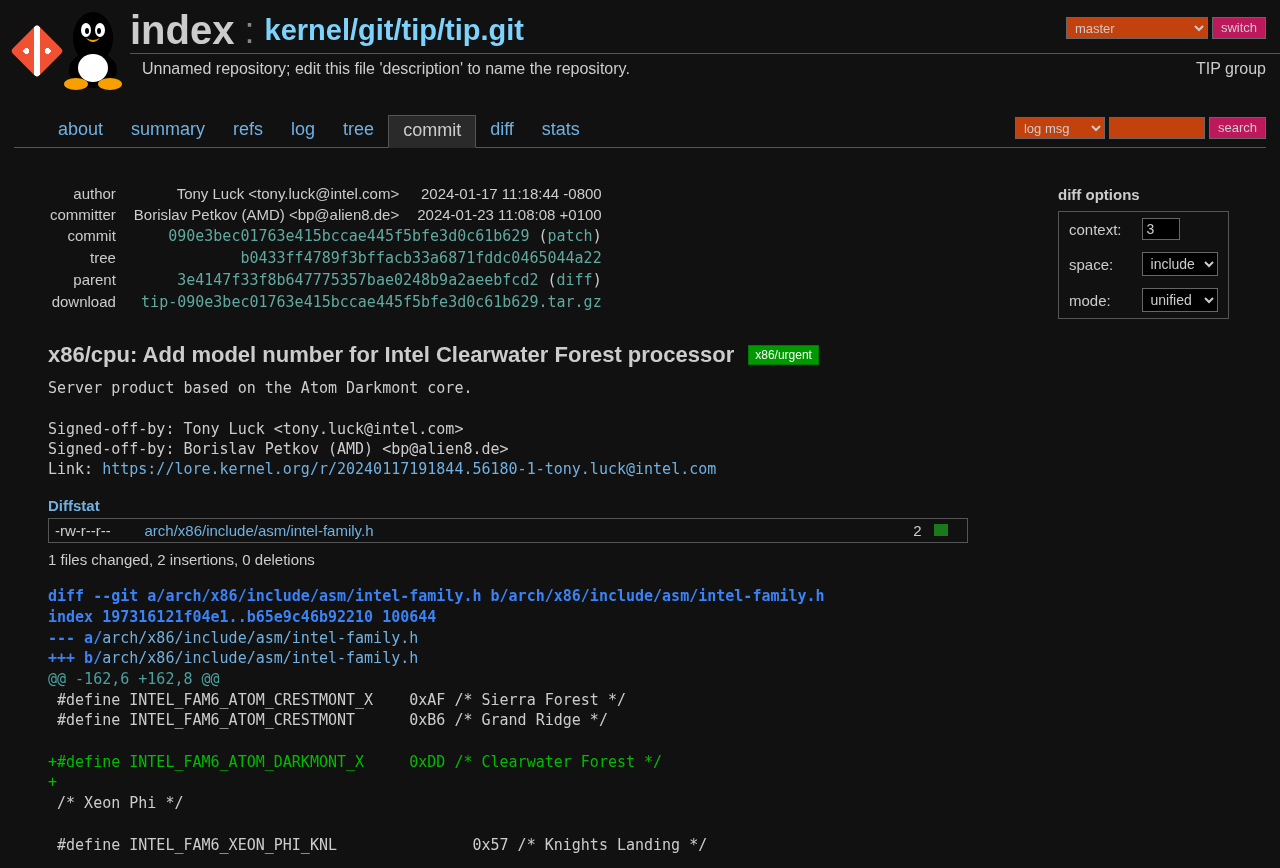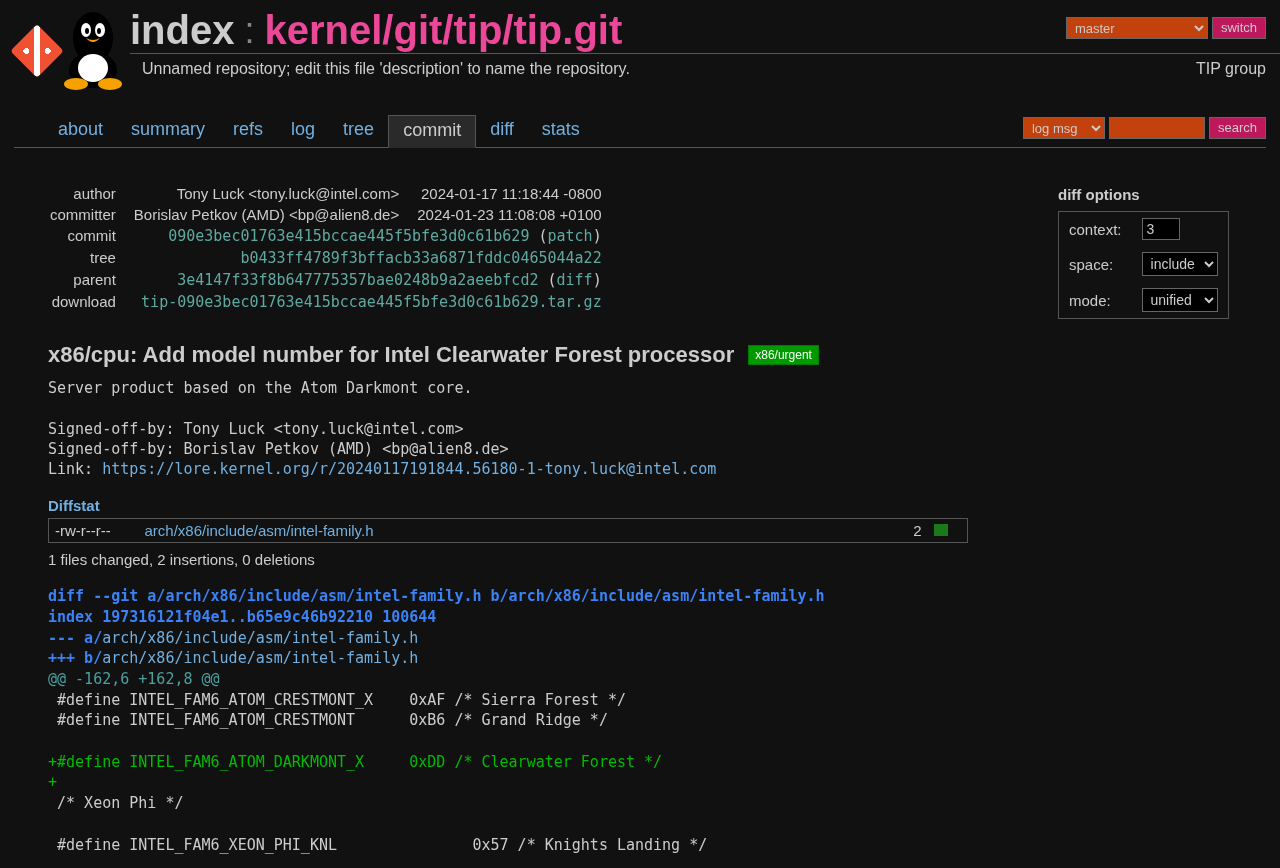--- a/index.html
+++ b/index.html
@@ -26,21 +26,21 @@
       radial-gradient(circle at 30% 70%, #fff 3px, transparent 3px),
       radial-gradient(circle at 70% 30%, #fff 3px, transparent 3px),
       linear-gradient(45deg, transparent 45%, #fff 45%, #fff 55%, transparent 55%);
     border-radius:4px;
   }
   .tux { position:absolute; left:40px; top:0; width:70px; height:82px; }
   .header-main { flex:1; }
   .title-line { display:flex; align-items:center; border-bottom:1px solid #555; }
   .title-index { font-size:40px; font-weight:bold; color:#ccc; }
   .title-sep { font-size:36px; color:#888; margin:0 10px; }
-  .title-repo { font-size:40px; font-weight:bold; color:#ec4899; }
+  .title-repo { font-size:29px; font-weight:bold; color:#7dd3fc; }
   .title-controls { margin-left:auto; display:flex; gap:4px; padding-right:14px; padding-bottom:6px; align-items:flex-end;}
   select.branch, input.q, input.ctx {
     background:#c2410c; color:#ccc; border:1px solid #666; font-size:13px;
     font-family:sans-serif; padding:2px 4px;
   }
   select.branch{ width:142px; height:22px;}
   button.btn {
     background:#be185d; color:#ccc; border:1px solid #666; font-size:13px;
     padding:2px 8px; height:22px; cursor:pointer;
   }
@@ -126,21 +126,21 @@
 <div class="tabs-row">
   <a class="tab">about</a>
   <a class="tab">summary</a>
   <a class="tab">refs</a>
   <a class="tab">log</a>
   <a class="tab">tree</a>
   <a class="tab active">commit</a>
   <a class="tab">diff</a>
   <a class="tab">stats</a>
   <div class="tabs-controls">
-    <select class="branch" style="width:82px">
+    <select class="branch" style="width:90px">
       <option>log msg</option>
     </select>
     <input class="q" style="width: 96px; height: 22px;" value="">
     <button class="btn">search</button>
   </div>
 </div>
 
 <div class="content layout">
   <div class="main-col">
     <table class="meta">

